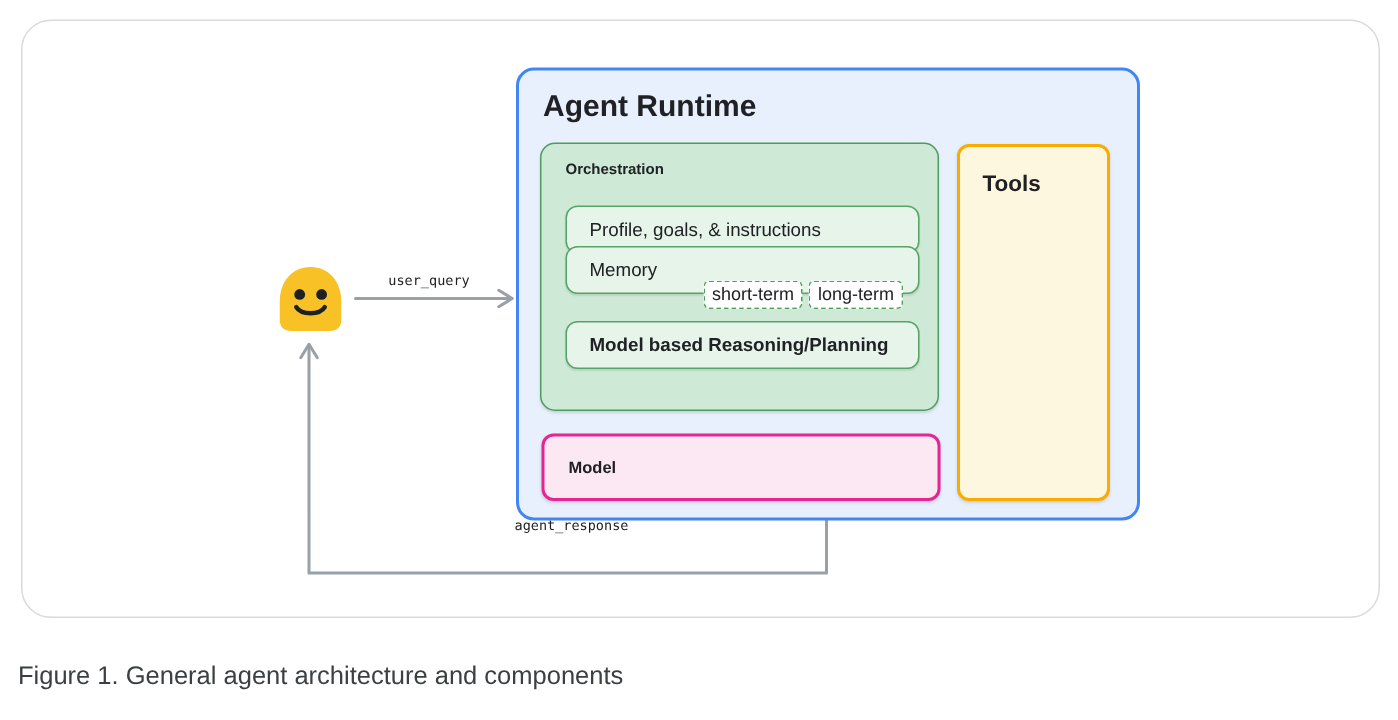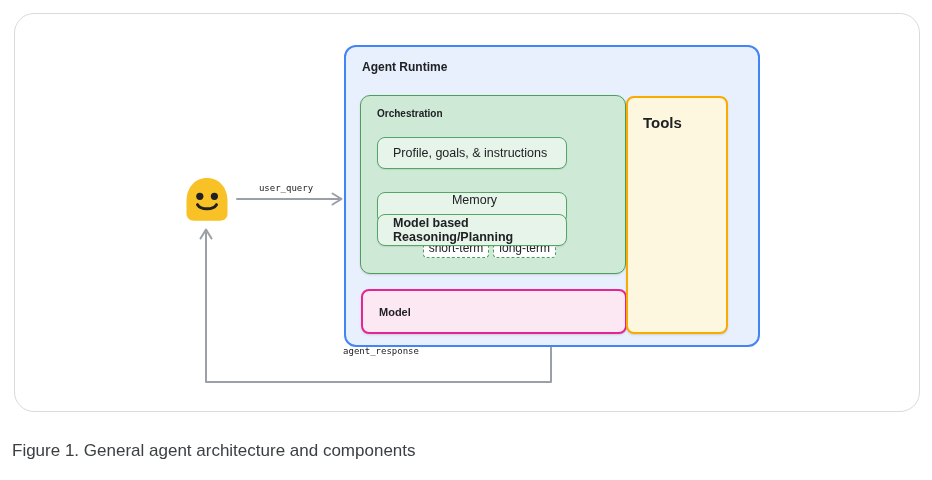--- a/index.html
+++ b/index.html
@@ -33,48 +33,48 @@
   
   .runtime {
     position: absolute; left: 329px; top: 31px;
     width: 416px; height: 302px;
     background: #e8f0fe;
     border: 2px solid #4285f4;
     border-radius: 12px;
   }
   .runtime-title {
     position: absolute; left: 16px; top: 13px;
-    font-size: 12px; font-weight: 600; color: #202124;
+    font-size: 20px; font-weight: 600; color: #202124;
   }
 
   
   .orch {
     position: absolute; left: 14px; top: 48px;
     width: 266px; height: 179px;
     background: #ceead6;
     border: 1.5px solid #4e9d5c;
     border-radius: 10px;
     box-shadow: 0 1px 2px rgba(60,64,67,.18);
   }
   .orch-title {
     position: absolute; left: 16px; top: 12px;
     font-size: 10px; font-weight: 600; color: #202124;
   }
   .orch-item {
-    position: absolute; left: 16px; width: 190px; height: 32px;
+    position: absolute; left: 16px; width: 236px; height: 32px;
     background: #e6f4ea;
     border: 1.5px solid #57a467;
     border-radius: 8px;
     display: flex; align-items: center;
     padding: 0 10px 0 15px;
     font-size: 12.5px; color: #202124;
     box-shadow: 0 1px 1px rgba(60,64,67,.12);
   }
   .orch-item.i1 { top: 41px; }
-  .orch-item.i2 { top: 96px; flex-direction: column; }
+  .orch-item.i2 { top: 68px; }
   .orch-item.i3 { top: 118px; font-weight: bold; }
 
   .chips { margin-left: auto; display: flex; gap: 4px; margin-top: 32px; }
   .chip {
     background: #ffffff;
     border: 1.5px dashed #4e9d5c;
     border-radius: 4px;
     padding: 1px 5px 2px 5px;
     font-size: 12px; color: #202124;
     white-space: nowrap;
@@ -88,21 +88,21 @@
     border: 2px solid #e52592;
     border-radius: 8px;
     display: flex; align-items: center;
     padding-left: 16px;
     font-size: 11px; font-weight: 600; color: #202124;
     box-shadow: 0 1px 2px rgba(60,64,67,.18);
   }
 
   
   .tools {
-    position: absolute; left: 280px; top: 49px;
+    position: absolute; left: 292px; top: 49px;
     width: 102px; height: 238px;
     background: #fef7e0;
     border: 2px solid #f9ab00;
     border-radius: 8px;
     box-shadow: 0 1px 2px rgba(60,64,67,.18);
   }
   .tools-title {
     position: absolute; left: 15px; top: 16px;
     font-size: 15px; font-weight: 600; color: #202124;
   }

